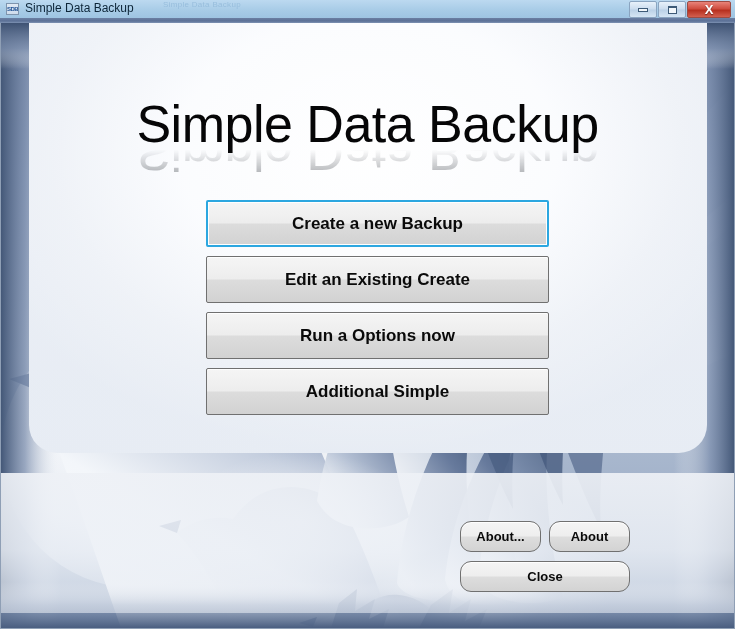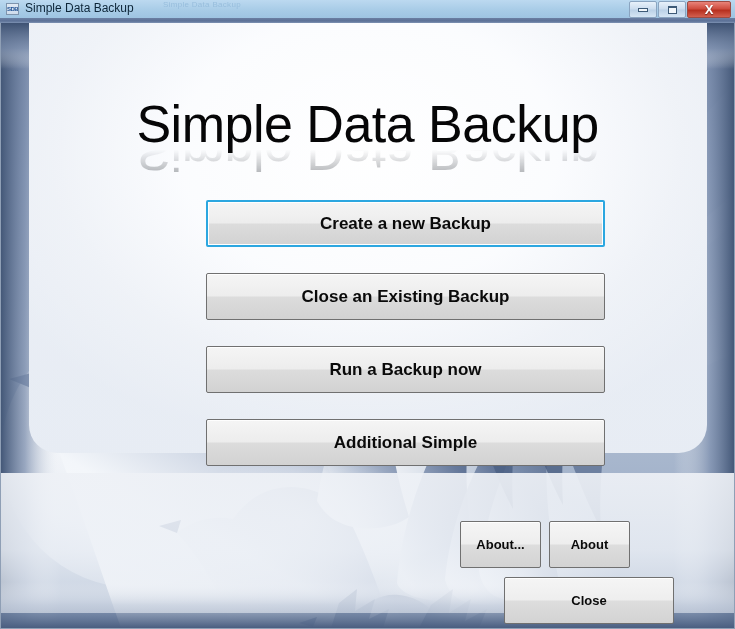--- a/index.html
+++ b/index.html
@@ -192,23 +192,23 @@
 
   
   .mainbtns {
     position: absolute;
     left: 205px; top: 177px;
     width: 357px;
     z-index: 20;
   }
   .mbtn {
     display: block;
-    width: 399px;
+    width: 343px;
     height: 47px;
-    margin-bottom: 26px;
+    margin-bottom: 9px;
     border: 1px solid #707070;
     border-radius: 2px;
     background: linear-gradient(to bottom, #f5f5f5 0%, #ededed 48%, #dcdcdc 52%, #d2d2d2 100%);
     font-family: "Liberation Sans", sans-serif;
     font-size: 17px;
     font-weight: bold;
     color: #0a0a0a;
     cursor: default;
     box-shadow: inset 0 1px 0 rgba(255,255,255,0.9);
   }
@@ -224,32 +224,32 @@
     width: 170px;
     z-index: 20;
   }
   .brow {
     display: flex;
     gap: 8px;
     margin-bottom: 9px;
   }
   .sbtn {
     border: 1px solid #707070;
-    border-radius: 2px;
+    border-radius: 11px;
     background: linear-gradient(to bottom, #f5f5f5 0%, #eeeeee 48%, #dddddd 52%, #d3d3d3 100%);
     font-family: "Liberation Sans", sans-serif;
     font-size: 13px;
     font-weight: bold;
     color: #0a0a0a;
-    height: 47px;
+    height: 31px;
     cursor: default;
     box-shadow: inset 0 1px 0 rgba(255,255,255,0.9);
   }
   .sbtn.half { width: 81px; }
-  .sbtn.full { width: 170px; margin-left: 44px; }
+  .sbtn.full { width: 170px; }
 </style>
 </head>
 <body>
 
 <div id="app">
 
   <div class="titlebar">
     <div class="tb-icon">
       <span>SDB</span>
     </div>
@@ -462,22 +462,22 @@
 
     <div class="panel"></div>
 
     <div class="bigtitle-wrap">
       <div class="bigtitle">Simple Data Backup</div>
       <div class="bigtitle-refl">Simple Data Backup</div>
     </div>
 
     <div class="mainbtns">
       <button class="mbtn focused">Create a new Backup</button>
-      <button class="mbtn">Close an Existing Backup</button>
-      <button class="mbtn">Run a Backup now</button>
+      <button class="mbtn">Edit an Existing Create</button>
+      <button class="mbtn">Run a Options now</button>
       <button class="mbtn">Additional Simple</button>
     </div>
 
     <div class="bottombtns">
       <div class="brow">
         <button class="sbtn half">About...</button>
         <button class="sbtn half">About</button>
       </div>
       <button class="sbtn full">Close</button>
     </div>

